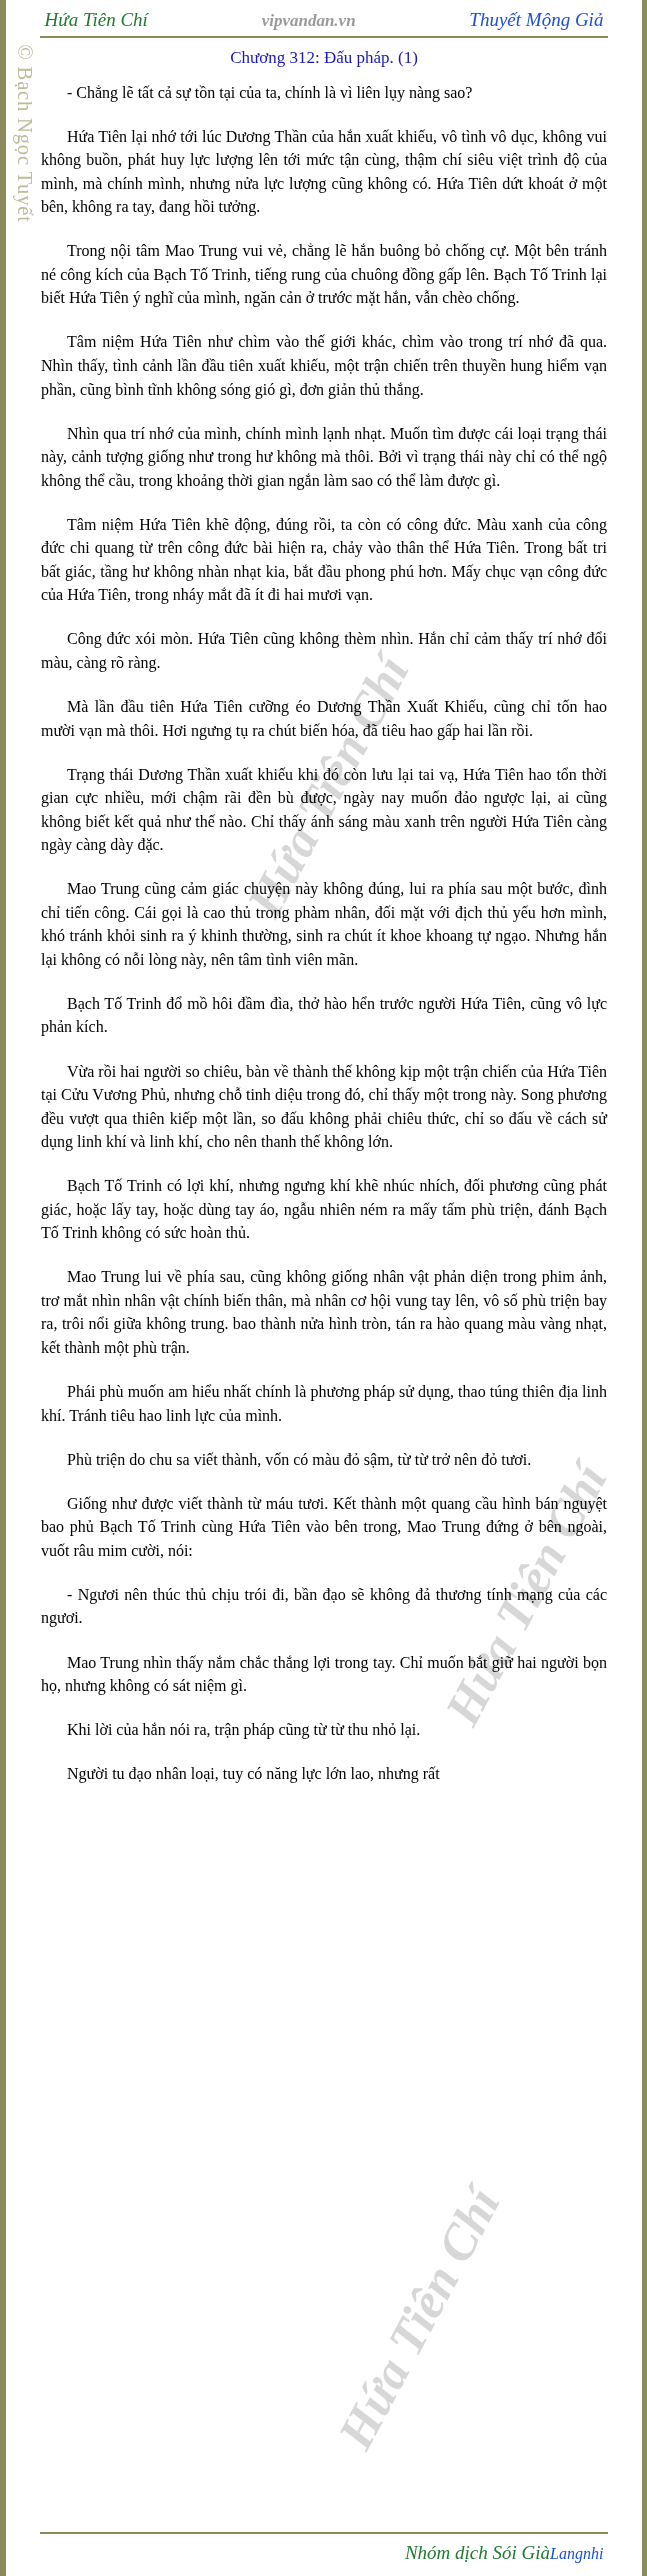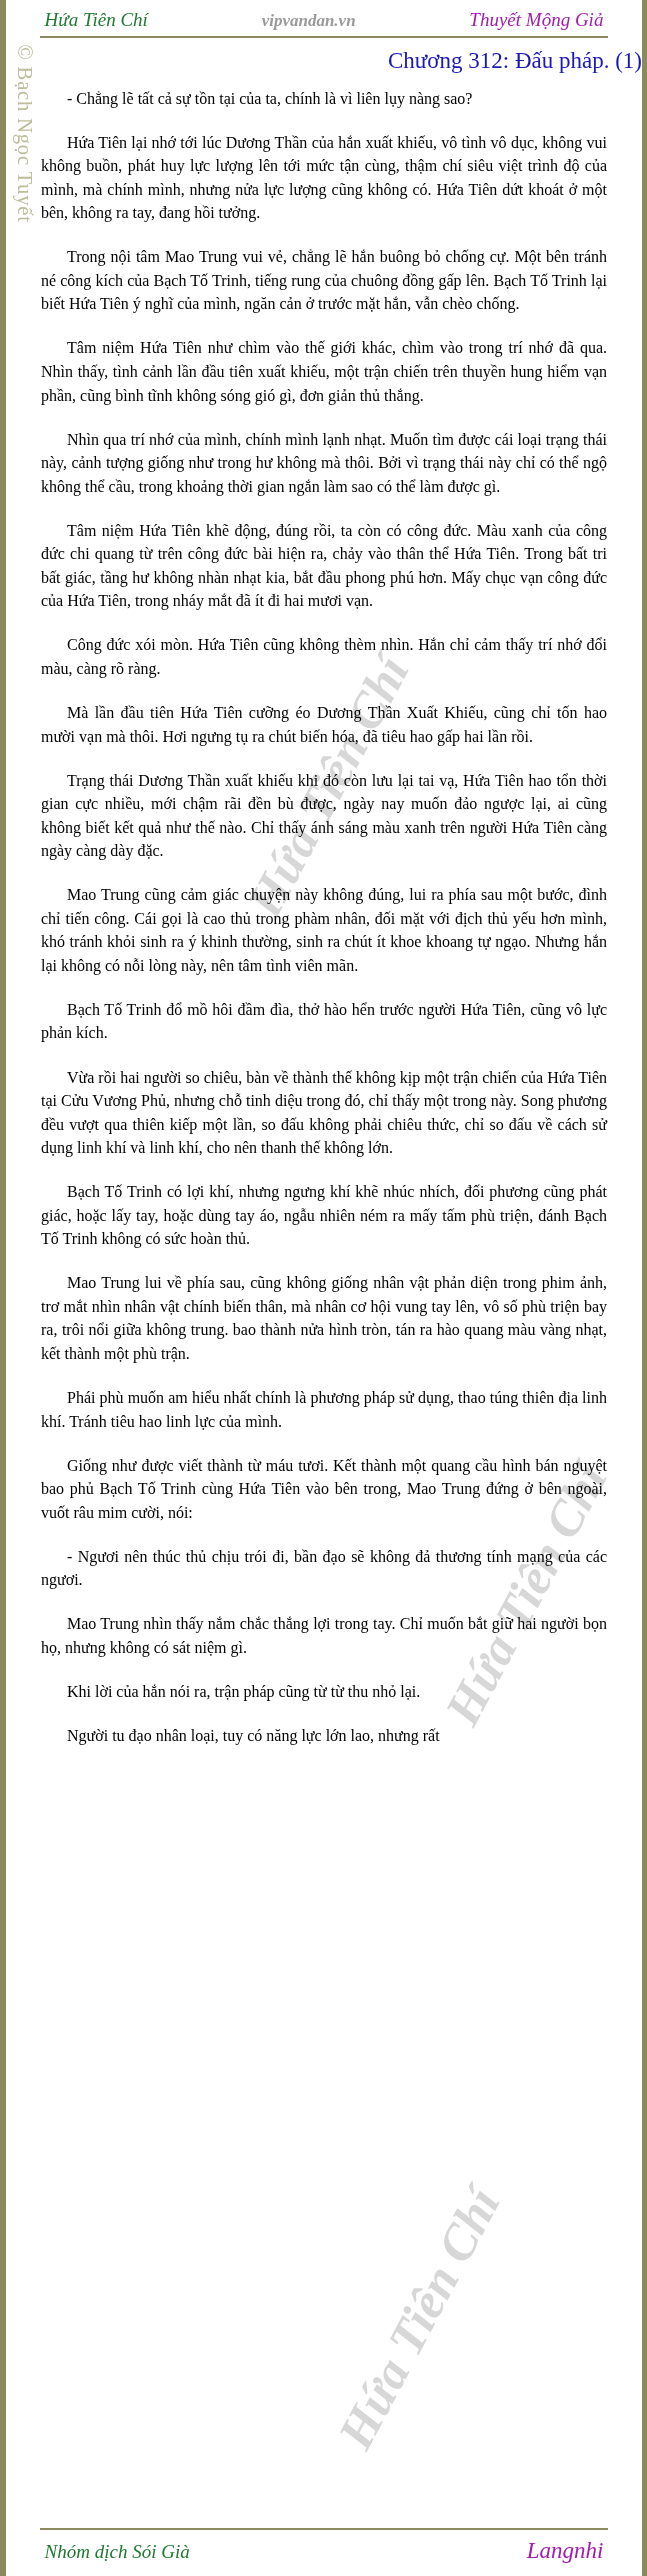--- a/index.html
+++ b/index.html
@@ -70,28 +70,28 @@
     padding: 9.1px 38px 4.6px 38px;
     font-style: italic;
     font-size: 19px;
     font-family: "Liberation Serif", serif;
   }
   #header { border-bottom: 2.3px solid #8a8a5c; margin: 0 34px; padding-left: 4.6px; padding-right: 4.6px;}
   #footer { border-top: 2.3px solid #8a8a5c; margin: 0 34px; padding: 7.6px 4.6px 7.6px 4.6px;}
 
   .brand-left   { color: #1f7a30; }
   .brand-center { color: #9a9a9a; font-size: 17px; font-weight: bold; }
-  .brand-right  { color: #a21caf; }
+  .brand-right  { color: #1d4ed8; }
 
   .chapter-title {
     position: relative;
     z-index: 2;
-    text-align: right;
+    text-align: center;
     color: #1a18b8;
-    font-size: 23px;
+    font-size: 17px;
     margin: 10.7px 0 12.2px 0;
     font-family: "Liberation Serif", serif;
   }
 
   
   #content {
     position: relative;
     z-index: 2;
     padding: 0 35px 0 35px;
   }
@@ -100,23 +100,23 @@
     text-justify: inter-word;
     font-size: 16px;
     line-height: 1.47;
     color: #000000;
     margin: 0 0 20.6px 0;
     text-indent: 26px;
     font-family: "Liberation Serif", "DejaVu Serif", serif;
   }
   .para:last-child { margin-bottom: 0; }
 
-  #footer { position: absolute; left: 0; right: 0; bottom: 4.6px; }
+  #footer { position: absolute; left: 0; right: 0; bottom: 4.6px; justify-content: flex-end; }
   #footer .brand-left { font-size: 19px; }
-  #footer .brand-right { font-size: 23px; font-style: italic; }
+  #footer .brand-right { font-size: 16px; font-style: italic; }
 </style>
 </head>
 <body>
 
 <div id="page">
 
   <div class="wm-layer">
     <div class="wm-side">© Bạch Ngọc Tuyết</div>
     <div class="wm-diag wm1">Hứa Tiên Chí</div>
     <div class="wm-diag wm2">Hứa Tiên Chí</div>
@@ -140,20 +140,21 @@
       <p class="para">Tâm niệm Hứa Tiên khẽ động, đúng rồi, ta còn có công đức. Màu xanh của công đức chi quang từ trên công đức bài hiện ra, chảy vào thân thể Hứa Tiên. Trong bất tri bất giác, tầng hư không nhàn nhạt kia, bắt đầu phong phú hơn. Mấy chục vạn công đức của Hứa Tiên, trong nháy mắt đã ít đi hai mươi vạn.</p>
       <p class="para">Công đức xói mòn. Hứa Tiên cũng không thèm nhìn. Hắn chỉ cảm thấy trí nhớ đổi màu, càng rõ ràng.</p>
       <p class="para">Mà lần đầu tiên Hứa Tiên cưỡng éo Dương Thần Xuất Khiếu, cũng chỉ tốn hao mười vạn mà thôi. Hơi ngưng tụ ra chút biến hóa, đã tiêu hao gấp hai lần rồi.</p>
       <p class="para">Trạng thái Dương Thần xuất khiếu khi đó còn lưu lại tai vạ, Hứa Tiên hao tổn thời gian cực nhiều, mới chậm rãi đền bù được, ngày nay muốn đảo ngược lại, ai cũng không biết kết quả như thế nào. Chỉ thấy ánh sáng màu xanh trên người Hứa Tiên càng ngày càng dày đặc.</p>
       <p class="para">Mao Trung cũng cảm giác chuyện này không đúng, lui ra phía sau một bước, đình chỉ tiến công. Cái gọi là cao thủ trong phàm nhân, đối mặt với địch thủ yếu hơn mình, khó tránh khỏi sinh ra ý khinh thường, sinh ra chút ít khoe khoang tự ngạo. Nhưng hắn lại không có nỗi lòng này, nên tâm tình viên mãn.</p>
       <p class="para">Bạch Tố Trinh đổ mồ hôi đầm đìa, thở hào hển trước người Hứa Tiên, cũng vô lực phản kích.</p>
       <p class="para">Vừa rồi hai người so chiêu, bàn về thành thế không kịp một trận chiến của Hứa Tiên tại Cửu Vương Phủ, nhưng chỗ tinh diệu trong đó, chỉ thấy một trong này. Song phương đều vượt qua thiên kiếp một lần, so đấu không phải chiêu thức, chỉ so đấu về cách sử dụng linh khí và linh khí, cho nên thanh thế không lớn.</p>
       <p class="para">Bạch Tố Trinh có lợi khí, nhưng ngưng khí khẽ nhúc nhích, đối phương cũng phát giác, hoặc lấy tay, hoặc dùng tay áo, ngẫu nhiên ném ra mấy tấm phù triện, đánh Bạch Tố Trinh không có sức hoàn thủ.</p>
       <p class="para">Mao Trung lui về phía sau, cũng không giống nhân vật phản diện trong phim ảnh, trơ mắt nhìn nhân vật chính biến thân, mà nhân cơ hội vung tay lên, vô số phù triện bay ra, trôi nổi giữa không trung. bao thành nửa hình tròn, tán ra hào quang màu vàng nhạt, kết thành một phù trận.</p>
       <p class="para">Phái phù muốn am hiểu nhất chính là phương pháp sử dụng, thao túng thiên địa linh khí. Tránh tiêu hao linh lực của mình.</p>
+      <p class="para">Phù triện do chu sa viết thành, vốn có màu đỏ sậm, từ từ trở nên đỏ tươi.</p>
       <p class="para">Giống như được viết thành từ máu tươi. Kết thành một quang cầu hình bán nguyệt bao phủ Bạch Tố Trinh cùng Hứa Tiên vào bên trong, Mao Trung đứng ở bên ngoài, vuốt râu mim cười, nói:</p>
       <p class="para">- Ngươi nên thúc thủ chịu trói đi, bần đạo sẽ không đả thương tính mạng của các ngươi.</p>
       <p class="para">Mao Trung nhìn thấy nắm chắc thắng lợi trong tay. Chỉ muốn bắt giữ hai người bọn họ, nhưng không có sát niệm gì.</p>
       <p class="para">Khi lời của hắn nói ra, trận pháp cũng từ từ thu nhỏ lại.</p>
       <p class="para">Người tu đạo nhân loại, tuy có năng lực lớn lao, nhưng rất</p>
     </div>
 
   <div class="band" id="footer">
     <span class="brand-left">Nhóm dịch Sói Già</span>
     <span class="brand-right">Langnhi</span>

